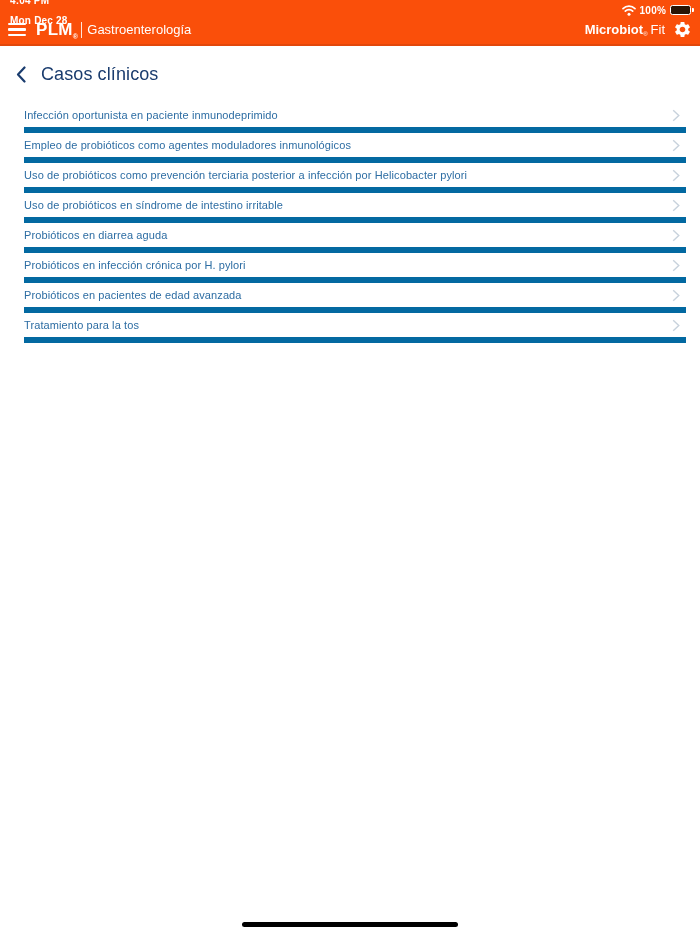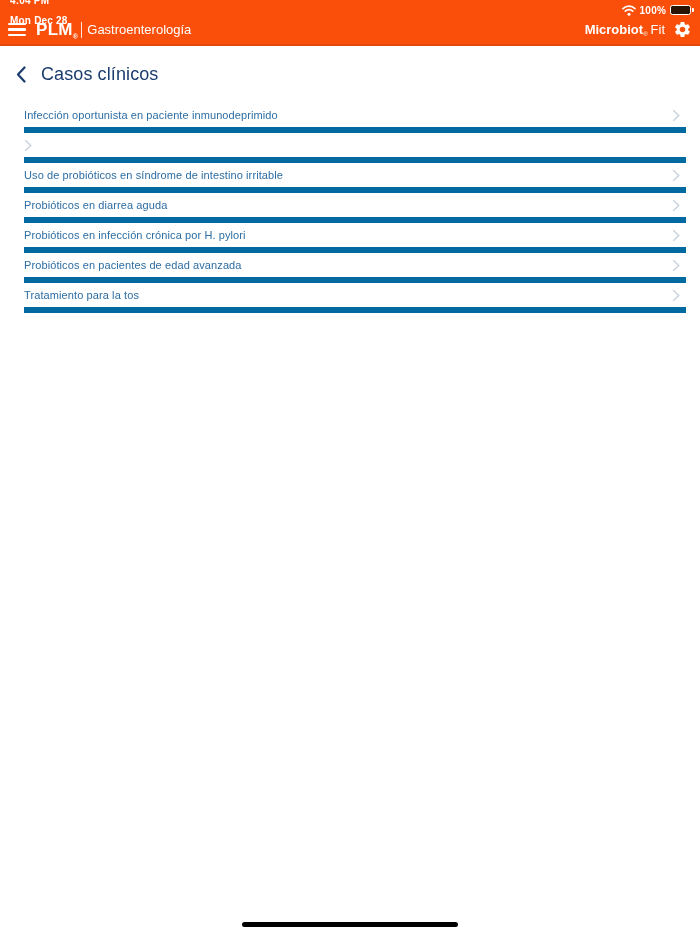--- a/index.html
+++ b/index.html
@@ -147,20 +147,29 @@
   <div class="list">
     <div class="row">
       <span class="row-label">Infección oportunista en paciente inmunodeprimido</span>
       <span class="chev">
           <svg width="8" height="13" viewBox="0 0 8 13">
             <path d="M1.2 1.2 L6.8 6.5 L1.2 11.8" fill="none" stroke="#C8D2DC" stroke-width="1.4"></path>
           </svg>
         </span>
     </div>
     <div class="row">
+      <span class="row-label">Empleo de probióticos como agentes moduladores inmunológicos</span>
+      <span class="chev">
+          <svg width="8" height="13" viewBox="0 0 8 13">
+            <path d="M1.2 1.2 L6.8 6.5 L1.2 11.8" fill="none" stroke="#C8D2DC" stroke-width="1.4"></path>
+          </svg>
+        </span>
+    </div>
+    <div class="row">
+      <span class="row-label">Uso de probióticos como prevención terciaria posterior a infección por Helicobacter pylori</span>
       <span class="chev">
           <svg width="8" height="13" viewBox="0 0 8 13">
             <path d="M1.2 1.2 L6.8 6.5 L1.2 11.8" fill="none" stroke="#C8D2DC" stroke-width="1.4"></path>
           </svg>
         </span>
     </div>
     <div class="row">
       <span class="row-label">Uso de probióticos en síndrome de intestino irritable</span>
       <span class="chev">
           <svg width="8" height="13" viewBox="0 0 8 13">

